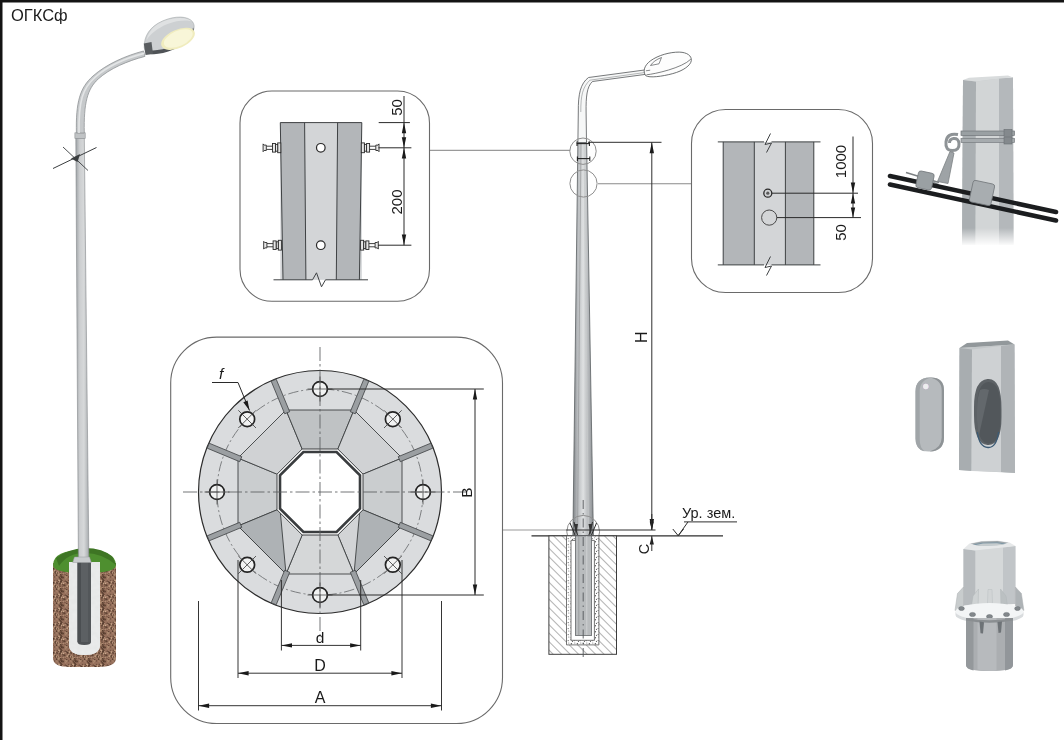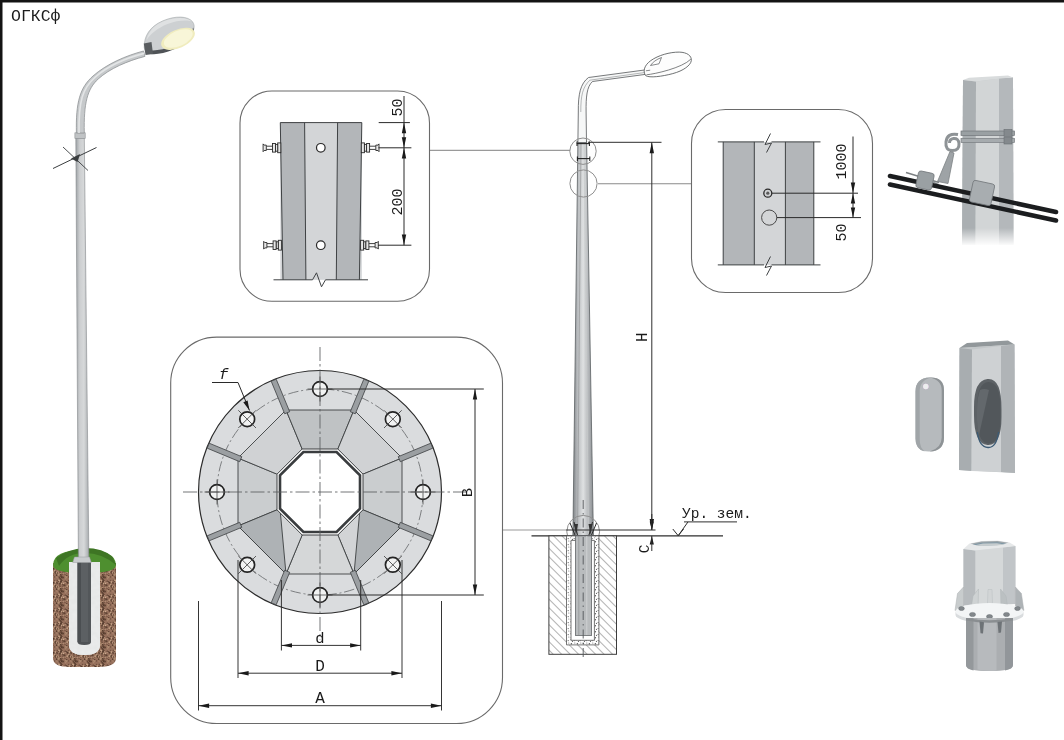--- a/index.html
+++ b/index.html
@@ -1,16 +1,16 @@
 <!DOCTYPE html>
 <html><head>
 <meta charset="utf-8">
 <style>
 html,body{margin:0;padding:0;background:#fff;}
-#page{position:relative;width:1064px;height:740px;overflow:hidden;font-family:Liberation Mono, monospace;}
+#page{position:relative;width:1064px;height:740px;overflow:hidden;font-family:Liberation Sans, sans-serif;}
 </style>
 </head>
 <body>
 <div id="page">
 <svg width="1064" height="740" viewBox="0 0 1064 740">
 <defs>
 <pattern id="hatch" width="6" height="6" patternUnits="userSpaceOnUse" patternTransform="rotate(-45)">
   <rect width="6" height="6" fill="#fff"></rect>
   <line x1="0" y1="0" x2="0" y2="6" stroke="#555" stroke-width="0.9"></line>
 </pattern>

